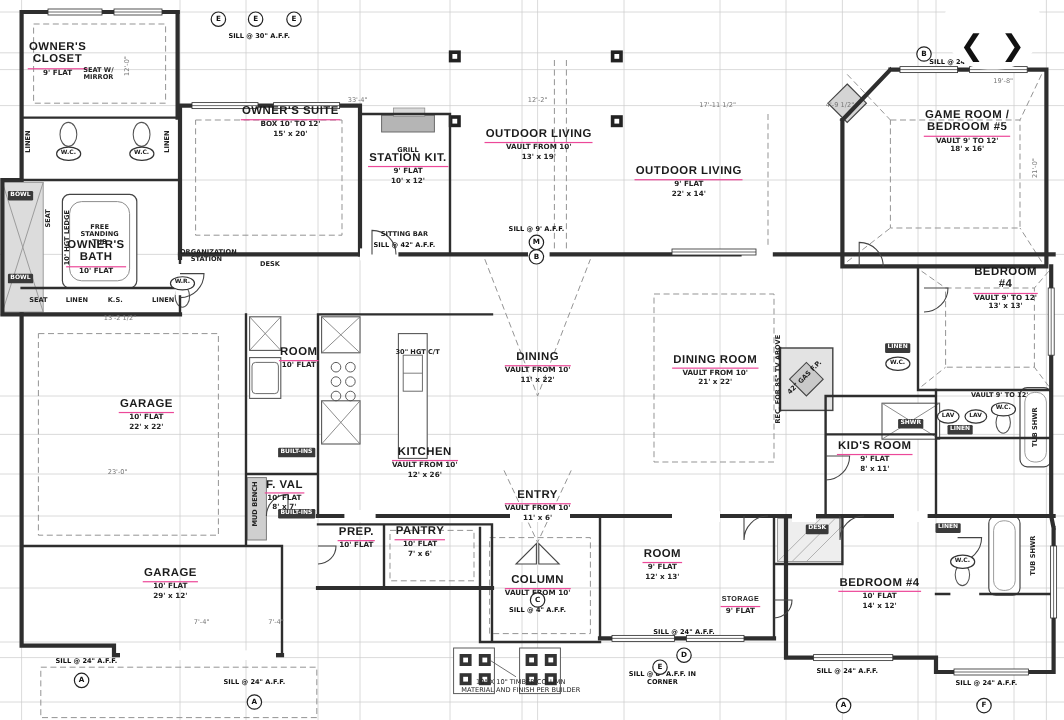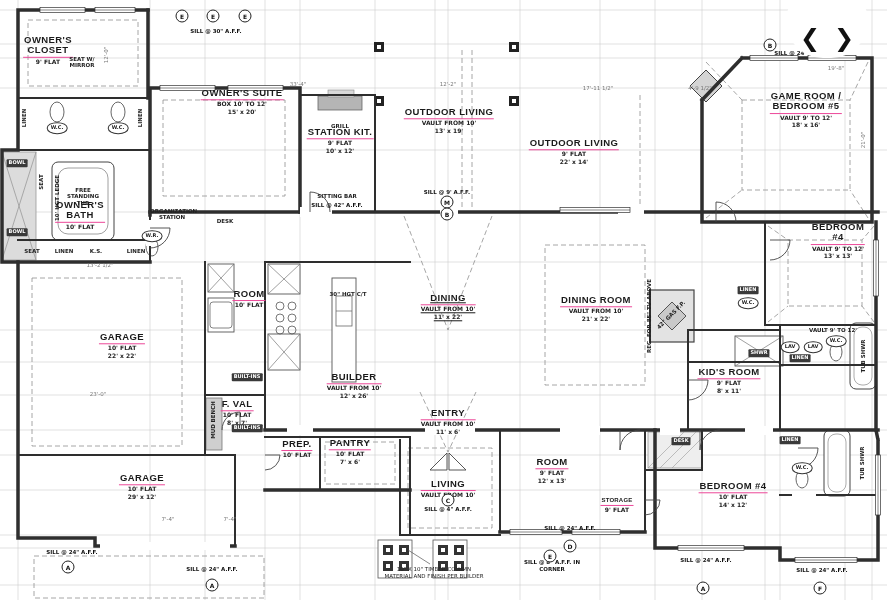--- a/index.html
+++ b/index.html
@@ -275,25 +275,25 @@
       <div class="room" style="left: 122px; top: 346px;">
         <div class="rn">GARAGE</div>
         <div class="rl">10' FLAT</div>
         <div class="rl">22' x 22'</div>
       </div>
       <div class="room" style="left: 249px; top: 299px;">
         <div class="rn">ROOM</div>
         <div class="rl">10' FLAT</div>
       </div>
       <div class="room" style="left: 354px; top: 386px;">
-        <div class="rn">BUILDER</div>
+        <div class="rn">KITCHEN</div>
         <div class="rl">VAULT FROM 10'</div>
         <div class="rl">12' x 26'</div>
       </div>
-      <div class="room" style="left: 448px; top: 307px; text-decoration: underline;">
+      <div class="room" style="left: 448px; top: 307px;">
         <div class="rn">DINING</div>
         <div class="rl">VAULT FROM 10'</div>
         <div class="rl">11' x 22'</div>
       </div>
       <div class="room" style="left: 596px; top: 309px;">
         <div class="rn">DINING ROOM</div>
         <div class="rl">VAULT FROM 10'</div>
         <div class="rl">21' x 22'</div>
       </div>
       <div class="room" style="left: 448px; top: 422px;">
@@ -309,21 +309,21 @@
       <div class="room" style="left: 297px; top: 449px;">
         <div class="rn">PREP.</div>
         <div class="rl">10' FLAT</div>
       </div>
       <div class="room" style="left: 350px; top: 452px;">
         <div class="rn">PANTRY</div>
         <div class="rl">10' FLAT</div>
         <div class="rl">7' x 6'</div>
       </div>
       <div class="room" style="left: 448px; top: 489px;">
-        <div class="rn">LIVING</div>
+        <div class="rn">COLUMN</div>
         <div class="rl">VAULT FROM 10'</div>
       </div>
       <div class="room" style="left: 552px; top: 471px;">
         <div class="rn">ROOM</div>
         <div class="rl">9' FLAT</div>
         <div class="rl">12' x 13'</div>
       </div>
       <div class="room small" style="left: 617px; top: 505px;">
         <div class="rn">STORAGE</div>
         <div class="rl">9' FLAT</div>

